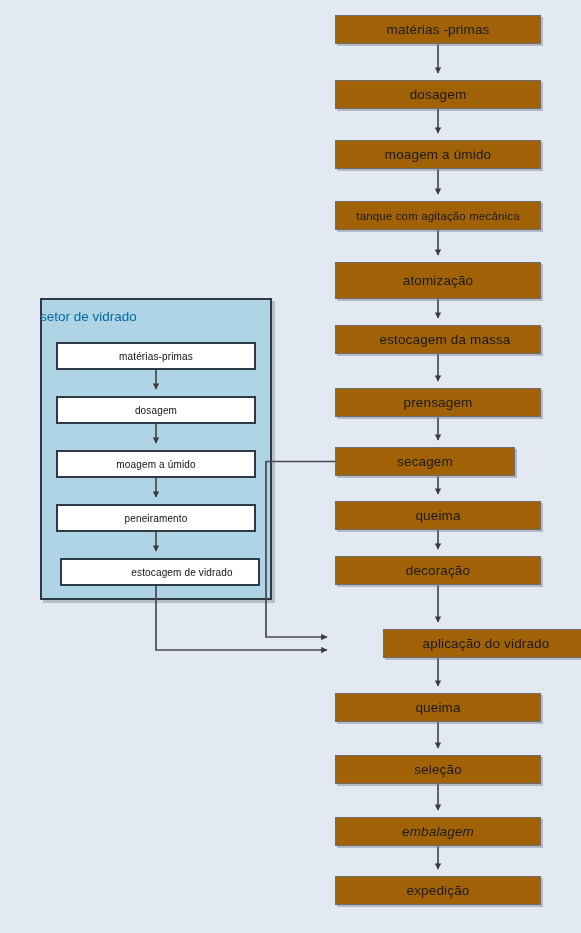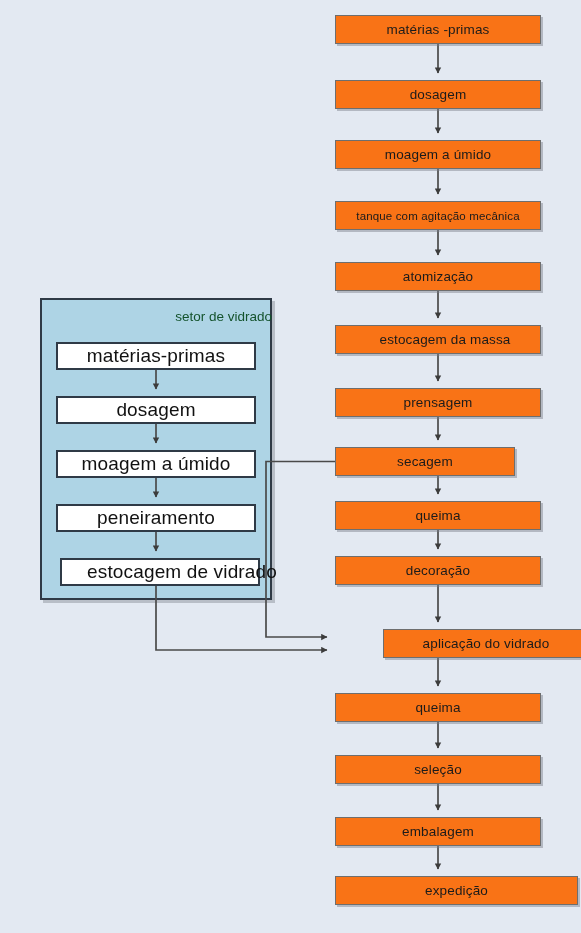--- a/index.html
+++ b/index.html
@@ -25,21 +25,21 @@
     left: 0; top: 0;
     width: 581px;
     height: 933px;
     pointer-events: none;
   }
 
   
   .node {
     position: absolute;
     box-sizing: border-box;
-    background: #f97316;
+    background: #a16207;
     border: 1px solid #6e6e6e;
     box-shadow: 2px 2px 0 rgba(120,125,135,0.45);
     display: flex;
     align-items: center;
     justify-content: center;
     color: #1b1b1b;
     font-size: 13.5px;
     letter-spacing: 0.15px;
     white-space: nowrap;
   }
@@ -53,34 +53,34 @@
     position: absolute;
     box-sizing: border-box;
     background: #aed4e5;
     border: 2px solid #2f3a46;
     box-shadow: 3px 3px 0 rgba(120,125,135,0.40);
   }
   .panel-title {
     position: absolute;
     left: 0;
     width: 100%;
-    text-align: right;
+    text-align: left;
     font-size: 13.5px;
-    color: #14532d;
+    color: #0369a1;
   }
   .pnode {
     position: absolute;
     box-sizing: border-box;
     background: #ffffff;
     border: 2px solid #2f3a46;
     display: flex;
     align-items: center;
     justify-content: center;
     color: #111111;
-    font-size: 19px;
+    font-size: 10px;
     letter-spacing: 0.15px;
     white-space: nowrap;
   }
 </style>
 </head>
 <body>
 
 <div id="canvas">
 
   <div class="panel" style="left: 40px; top: 298px; width: 232px; height: 302px;"></div>
@@ -124,21 +124,21 @@
     </div>
     <div class="node" style="left: 335px; top: 80px; width: 206px; height: 29px;">
       <span>dosagem</span>
     </div>
     <div class="node" style="left: 335px; top: 140px; width: 206px; height: 29px;">
       <span>moagem a úmido</span>
     </div>
     <div class="node small" style="left: 335px; top: 201px; width: 206px; height: 29px;">
       <span>tanque com agitação mecânica</span>
     </div>
-    <div class="node" style="left: 335px; top: 262px; width: 206px; height: 29px;">
+    <div class="node" style="left: 335px; top: 262px; width: 206px; height: 37px;">
       <span>atomização</span>
     </div>
     <div class="node" style="left: 335px; top: 325px; width: 206px; height: 29px; padding-left: 14px;">
       <span>estocagem da massa</span>
     </div>
     <div class="node" style="left: 335px; top: 388px; width: 206px; height: 29px;">
       <span>prensagem</span>
     </div>
     <div class="node" style="left: 335px; top: 447px; width: 180px; height: 29px;">
       <span>secagem</span>
@@ -151,24 +151,24 @@
     </div>
     <div class="node" style="left: 335px; top: 629px; width: 206px; height: 29px; margin-left: 48px;">
       <span>aplicação do vidrado</span>
     </div>
     <div class="node" style="left: 335px; top: 693px; width: 206px; height: 29px;">
       <span>queima</span>
     </div>
     <div class="node" style="left: 335px; top: 755px; width: 206px; height: 29px;">
       <span>seleção</span>
     </div>
-    <div class="node" style="left: 335px; top: 817px; width: 206px; height: 29px;">
+    <div class="node" style="left: 335px; top: 817px; width: 206px; height: 29px; font-style: italic;">
       <span>embalagem</span>
     </div>
-    <div class="node" style="left: 335px; top: 876px; width: 243px; height: 29px;">
+    <div class="node" style="left: 335px; top: 876px; width: 206px; height: 29px;">
       <span>expedição</span>
     </div>
     <div class="pnode" style="left: 56px; top: 342px; width: 200px; height: 28px;">
       <span>matérias-primas</span>
     </div>
     <div class="pnode" style="left: 56px; top: 396px; width: 200px; height: 28px;">
       <span>dosagem</span>
     </div>
     <div class="pnode" style="left: 56px; top: 450px; width: 200px; height: 28px;">
       <span>moagem a úmido</span>

